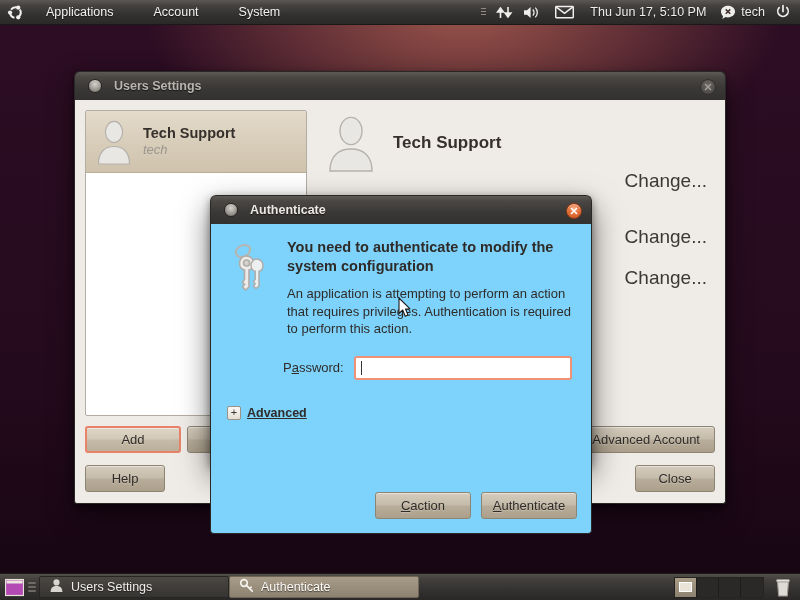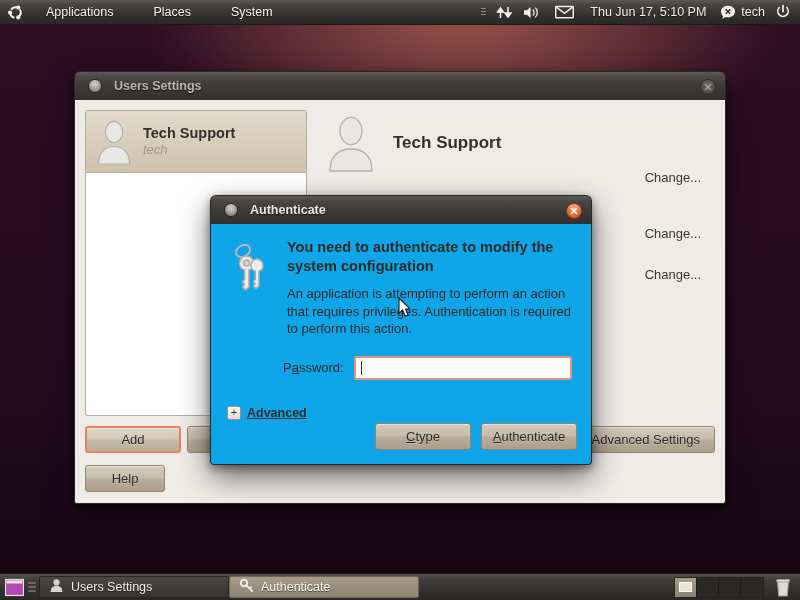--- a/index.html
+++ b/index.html
@@ -126,22 +126,22 @@
   .u-name { font-size: 14.5px; font-weight: bold; color: #35302c; line-height: 17px; }
   .u-login { font-size: 13px; font-style: italic; color: #9d968e; line-height: 16px; }
 
   
   .detail-pane { flex: 1; position: relative; padding-top: 4px; }
   .detail-header { display: flex; align-items: center; gap: 16px; padding-left: 6px; }
   .avatar-lg { width: 52px; height: 58px; flex:none; }
   .detail-name { font-size: 17px; font-weight: bold; color: #35302c; }
 
   .change-link {
-    position: absolute; right: 14px;
-    font-size: 13px; color: #3c3835;
+    position: absolute; right: 8px;
+    font-size: 19px; color: #3c3835;
   }
   .change-1 { top: 60px; }
   .change-2 { top: 116px; }
   .change-3 { top: 157px; }
 
   .field-row {
     position: absolute; left: 8px; font-size: 13px; color: #3c3835;
   }
   .field-row b { font-weight: bold; }
   .row-account-type { top: 116px; }
@@ -172,24 +172,24 @@
   .btn-close { margin-left: auto; width: 80px; }
 
   
   #auth-dialog {
     position: absolute; left: 210px; top: 195px; width: 382px; height: 270px;
     z-index: 40;
     border-radius: 6px 6px 4px 4px;
     box-shadow: 0 12px 30px rgba(0,0,0,0.55), 0 3px 8px rgba(0,0,0,0.4);
   }
   .dlg-body {
-    background: #0ea5e9;
+    background: #7dd3fc;
     border: 1px solid #2a2826; border-top: none;
     border-radius: 0 0 4px 4px;
-    height: 241px; padding: 14px 16px 12px 16px;
+    height: 310px; padding: 14px 16px 12px 16px;
     position: relative;
   }
   .dlg-top { display: flex; gap: 14px; }
   .keys-icon { width: 46px; height: 52px; flex: none; margin-top: 4px; }
   .dlg-heading {
     font-size: 14.5px; font-weight: bold; color: #2f2b28;
     line-height: 19px; max-width: 280px;
   }
   .dlg-desc {
     font-size: 13px; color: #2f2b28; line-height: 17.5px;
@@ -282,21 +282,21 @@
         <svg width="17" height="17" viewBox="0 0 20 20">
           <g fill="none" stroke="#f2f0ee" stroke-width="2.4">
             <circle cx="10" cy="10" r="6.2" stroke-dasharray="7.5 4.3" stroke-dashoffset="1"></circle>
           </g>
           <circle cx="3.6" cy="10" r="2.5" fill="#f2f0ee"></circle>
           <circle cx="13.2" cy="4.4" r="2.5" fill="#f2f0ee"></circle>
           <circle cx="13.2" cy="15.6" r="2.5" fill="#f2f0ee"></circle>
         </svg>
       </div>
       <div class="panel-menu">Applications</div>
-      <div class="panel-menu">Places</div>
+      <div class="panel-menu">Account</div>
       <div class="panel-menu">System</div>
     </div>
 
     <div class="panel-right">
       <div class="tray-item">
         <svg width="5" height="13" viewBox="0 0 5 13">
           <rect x="0" y="2" width="5" height="1" fill="#8e8a85"></rect>
           <rect x="0" y="5" width="5" height="1" fill="#8e8a85"></rect>
           <rect x="0" y="8" width="5" height="1" fill="#8e8a85"></rect>
         </svg>
@@ -384,25 +384,26 @@
 
           <div class="change-link change-1">Change...</div>
           <div class="change-link change-2">Change...</div>
           <div class="change-link change-3">Change...</div>
         </div>
       </div>
 
       <div class="btn-row">
         <div class="btn btn-add focused">Add</div>
         <div class="btn btn-remove"></div>
-        <div class="btn btn-advanced">Advanced Settings</div>
+        <div class="btn btn-advanced">Advanced Account</div>
       </div>
 
       <div class="btn-row2">
         <div class="btn btn-help">Help</div>
+        <div class="btn btn-close">Close</div>
       </div>
     </div>
   </div>
 
   <div id="auth-dialog">
     <div class="titlebar">
       <div class="title-menu-btn"></div>
       <div class="title-text">Authenticate</div>
       <div class="title-close active-red">
         <svg width="8" height="8" viewBox="0 0 8 8">
@@ -439,21 +440,21 @@
       </div>
 
       <div class="details-row">
         <div class="expander">+</div>
         <div class="details-label">Advanced</div>
       </div>
 
       <div class="dlg-btn-row">
         <div class="btn dlg-btn">
             <u>C</u>
-            <span>type</span>
+            <span>action</span>
           </div>
         <div class="btn dlg-btn">
             <u>A</u>
             <span>uthenticate</span>
           </div>
       </div>
     </div>
   </div>
 
   <div id="cursor" style="left: 398px; top: 297px;">

